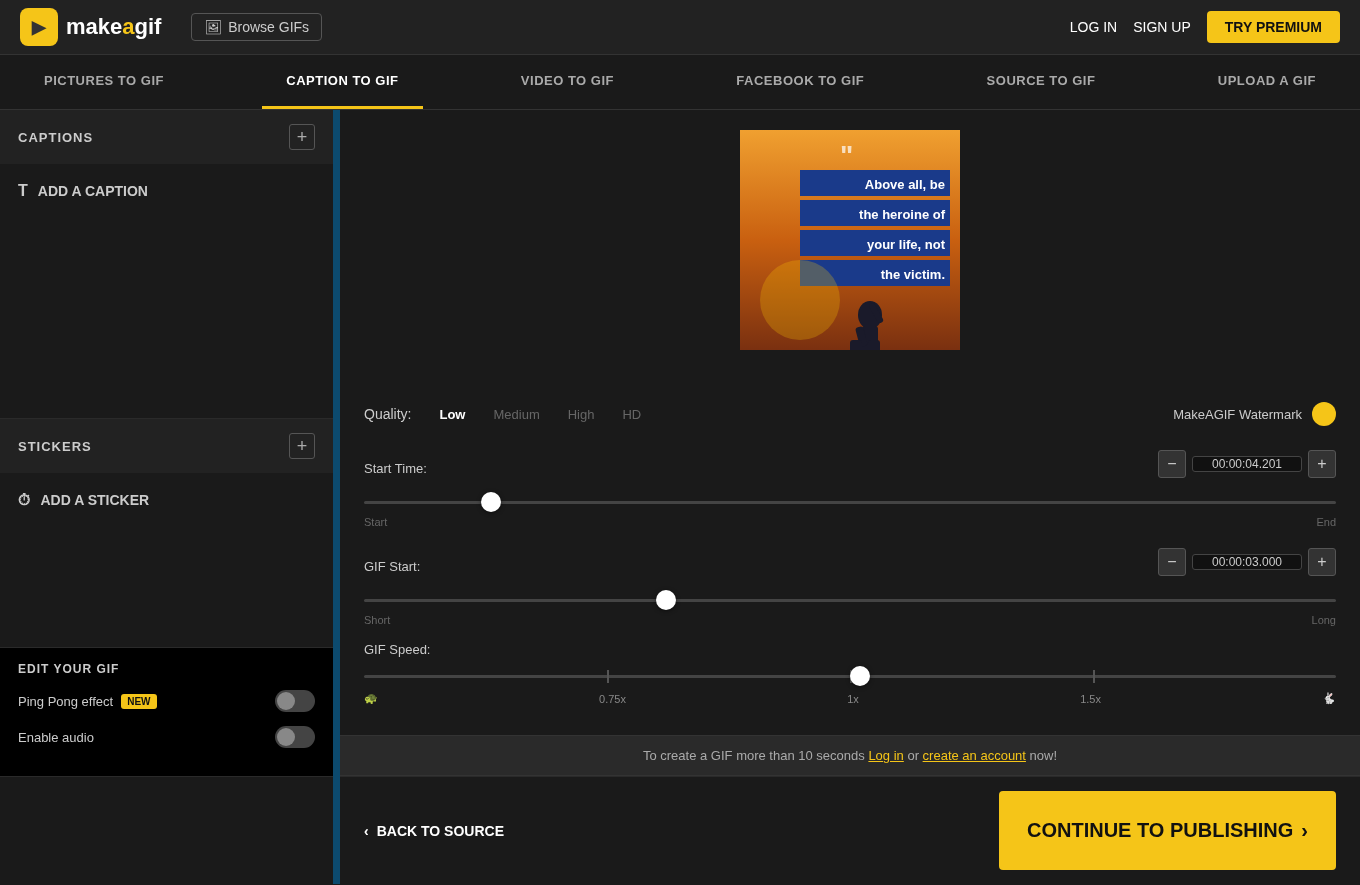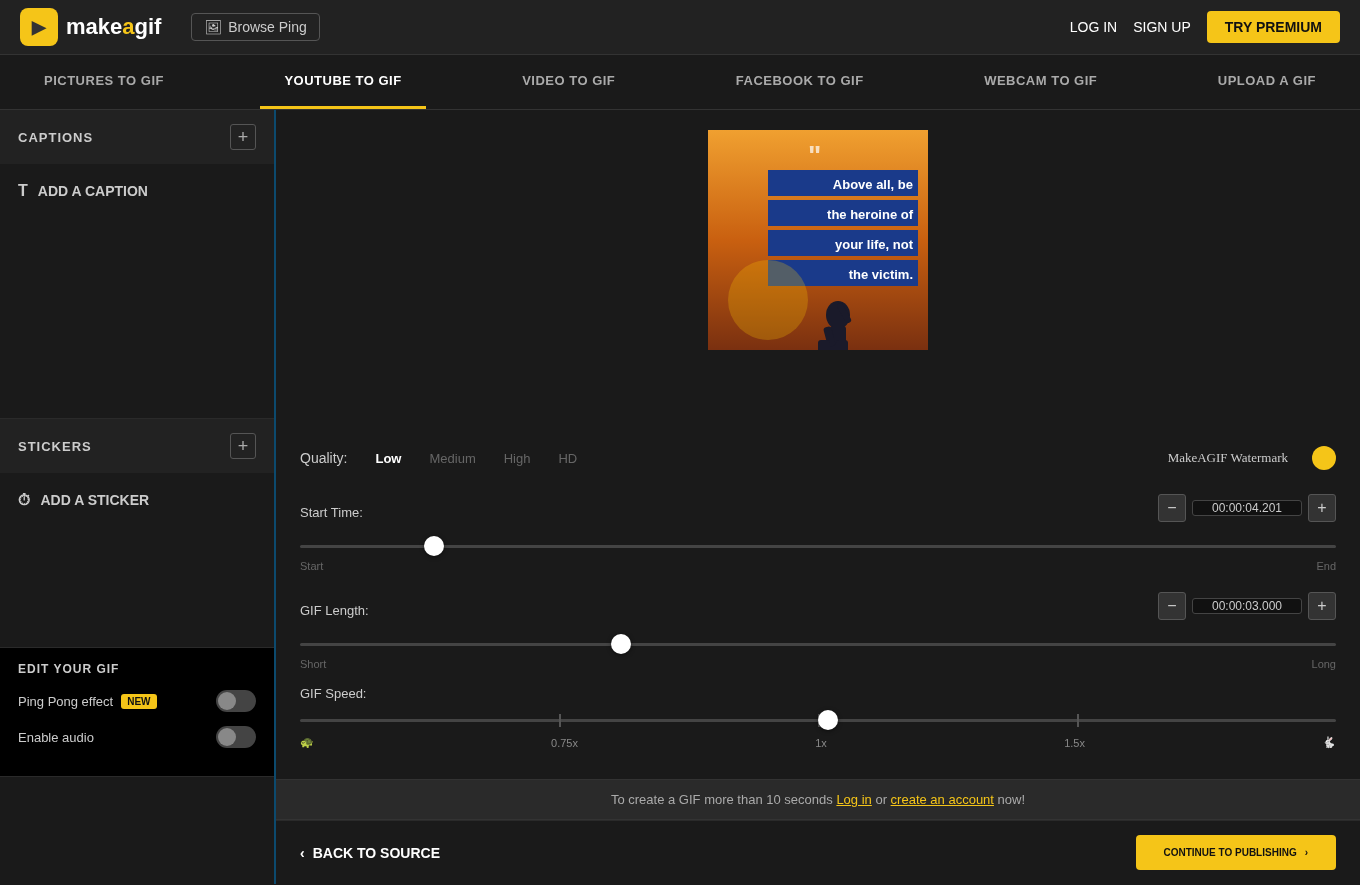--- a/index.html
+++ b/index.html
@@ -18,21 +18,21 @@
 
     
     .nav-tabs { background: #1a1a1a; display: flex; border-bottom: 1px solid #333; padding: 0 20px; justify-content: space-between; }
     .nav-tab { padding: 18px 24px; font-size: 13px; font-weight: 600; color: #aaa; cursor: pointer; letter-spacing: 0.5px; position: relative; white-space: nowrap; }
     .nav-tab.active { color: #fff; border-bottom: 3px solid #f5c518; }
 
     
     .main-layout { display: flex; height: calc(885px - 55px - 56px); }
 
     
-    .sidebar { width: 276px; background: #1a1a1a; border-right: 2px solid #0c4a6e; overflow-y: auto; }
+    .sidebar { width: 340px; background: #1a1a1a; border-right: 7px solid #0c4a6e; overflow-y: auto; }
     .sidebar-section { border-bottom: 1px solid #2a2a2a; }
     .sidebar-section-header { display: flex; align-items: center; justify-content: space-between; padding: 14px 18px; background: #222; cursor: pointer; }
     .sidebar-section-title { font-size: 13px; font-weight: 700; color: #ccc; letter-spacing: 1px; }
     .sidebar-add-btn { width: 26px; height: 26px; background: none; border: 1px solid #555; color: #aaa; border-radius: 3px; cursor: pointer; font-size: 18px; display: flex; align-items: center; justify-content: center; }
     .sidebar-action { display: flex; align-items: center; gap: 10px; padding: 18px; cursor: pointer; color: #ccc; font-size: 14px; font-weight: 600; }
     .sidebar-action-icon { font-size: 16px; }
 
     
     .edit-section { padding: 14px 18px; background: #000000; border-bottom: 1px solid #2a2a2a; }
     .edit-section-title { font-size: 12px; font-weight: 700; color: #ccc; letter-spacing: 1px; margin-bottom: 14px; }
@@ -46,21 +46,21 @@
     .content { flex: 1; background: #1a1a1a; display: flex; flex-direction: column; }
     .preview-area { flex: 1; display: flex; align-items: flex-start; justify-content: center; padding: 20px; background: #1a1a1a; }
     .gif-preview-img { width: 220px; height: 220px; background: linear-gradient(135deg, #e8a04a 0%, #c97820 40%, #8b4513 60%, #222 100%); position: relative; overflow: hidden; display: flex; align-items: flex-start; justify-content: flex-end; }
 
     
     .controls { padding: 16px 24px; background: #1a1a1a; }
     .quality-row { display: flex; align-items: center; gap: 20px; margin-bottom: 18px; }
     .quality-label { font-size: 14px; color: #ccc; margin-right: 4px; }
     .quality-option { font-size: 13px; color: #666; cursor: pointer; padding: 2px 4px; }
     .quality-option.active { color: #ffffff; font-weight: bold; }
-    .watermark-row { margin-left: auto; display: flex; align-items: center; gap: 24px; font-family: Liberation Serif, serif; }
+    .watermark-row { margin-left: auto; display: flex; align-items: center; gap: 10px; }
     .watermark-label { font-size: 13px; color: #ccc; }
     .watermark-dot { width: 24px; height: 24px; background: #f5c518; border-radius: 50%; cursor: pointer; }
 
     .control-row { margin-bottom: 14px; }
     .control-label { font-size: 13px; color: #ccc; margin-bottom: 8px; margin-top: 17px; }
     .slider-minus, .slider-plus { width: 28px; height: 28px; background: #333; border: 1px solid #555; color: #ccc; border-radius: 3px; cursor: pointer; font-size: 16px; display: flex; align-items: center; justify-content: center; }
     .slider-value { background: #111; border: 1px solid #444; color: #ccc; font-size: 12px; padding: 0 10px; border-radius: 3px; min-width: 110px; text-align: center; }
     .slider-wrapper { flex: 1; position: relative; height: 20px; display: flex; align-items: center; }
     .slider-track { width: 100%; height: 3px; background: #444; border-radius: 2px; position: relative; }
     .slider-thumb { width: 20px; height: 20px; background: #fff; border-radius: 50%; position: absolute; top: 50%; transform: translateY(-50%); cursor: pointer; box-shadow: 0 1px 4px rgba(0,0,0,0.5); }
@@ -69,47 +69,47 @@
     
     .speed-labels { display: flex; justify-content: space-between; align-items: center; font-size: 11px; color: #888; margin-top: 6px; }
 
     
     .info-bar { background: #2a2a2a; padding: 12px 24px; font-size: 13px; color: #aaa; text-align: center; border-top: 1px solid #333; border-bottom: 1px solid #333; }
     .info-bar a { color: #f5c518; text-decoration: underline; cursor: pointer; }
 
     
     .footer-bar { display: flex; align-items: center; justify-content: space-between; padding: 14px 24px; background: #1a1a1a; border-top: 1px solid #2a2a2a; }
     .back-btn { display: flex; align-items: center; gap: 8px; color: #ccc; font-size: 14px; font-weight: 600; cursor: pointer; background: none; border: none; color: #fff; }
-    .continue-btn { background: #f5c518; color: #111; font-weight: bold; font-size: 10px; padding: 12px 28px; border-radius: 4px; cursor: pointer; border: none; display: flex; align-items: center; gap: 8px; }
+    .continue-btn { background: #f5c518; color: #111; font-weight: bold; font-size: 20px; padding: 28px 28px; border-radius: 4px; cursor: pointer; border: none; display: flex; align-items: center; gap: 8px; }
   </style>
 </head>
 <body>
 
 <div class="header">
   <div class="logo">
     <div class="logo-icon">▶</div>
     <div class="logo-text">make<span>a</span>gif</div>
   </div>
   <div class="browse-gifs">
     <span>🖼</span>
-    <span>Browse Ping</span>
+    <span>Browse GIFs</span>
   </div>
   <div class="header-right">
     <button class="header-btn">LOG IN</button>
     <button class="header-btn">SIGN UP</button>
     <button class="try-premium">TRY PREMIUM</button>
   </div>
 </div>
 
 <div class="nav-tabs">
   <div class="nav-tab">PICTURES TO GIF</div>
-  <div class="nav-tab active">YOUTUBE TO GIF</div>
+  <div class="nav-tab active">CAPTION TO GIF</div>
   <div class="nav-tab">VIDEO TO GIF</div>
   <div class="nav-tab">FACEBOOK TO GIF</div>
-  <div class="nav-tab">WEBCAM TO GIF</div>
+  <div class="nav-tab">SOURCE TO GIF</div>
   <div class="nav-tab">UPLOAD A GIF</div>
 </div>
 
 <div class="main-layout">
 
   <div class="sidebar">
 
     <div class="sidebar-section">
       <div class="sidebar-section-header">
         <span class="sidebar-section-title">CAPTIONS</span>
@@ -224,21 +224,21 @@
           </div>
         </div>
         <div class="slider-labels">
           <span>Start</span>
           <span>End</span>
         </div>
       </div>
 
       <div class="control-row">
         <div style="display:flex; align-items:center; justify-content:space-between; margin-bottom:8px;">
-          <span class="control-label">GIF Length:</span>
+          <span class="control-label">GIF Start:</span>
           <div style="display:flex; align-items:center; gap:6px;">
             <button class="slider-minus">−</button>
             <div class="slider-value">00:00:03.000</div>
             <button class="slider-plus">+</button>
           </div>
         </div>
         <div class="slider-wrapper">
           <div class="slider-track" style="width:100%;">
             <div class="slider-thumb" style="left: 30%;"></div>
           </div>

